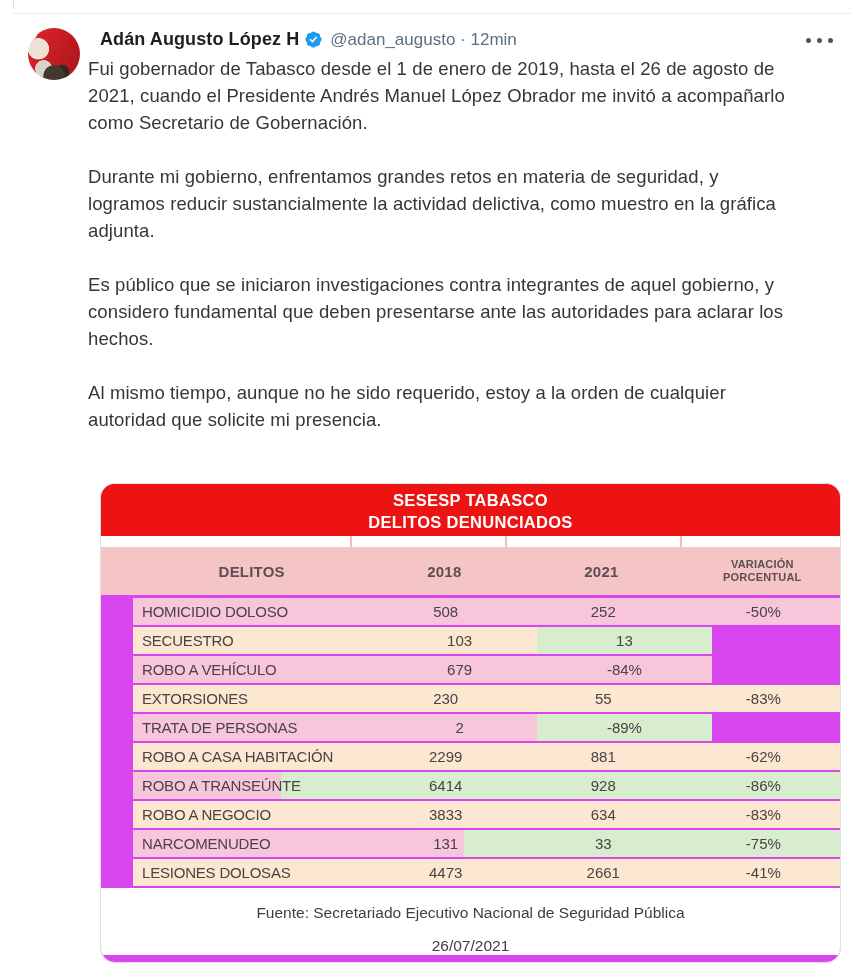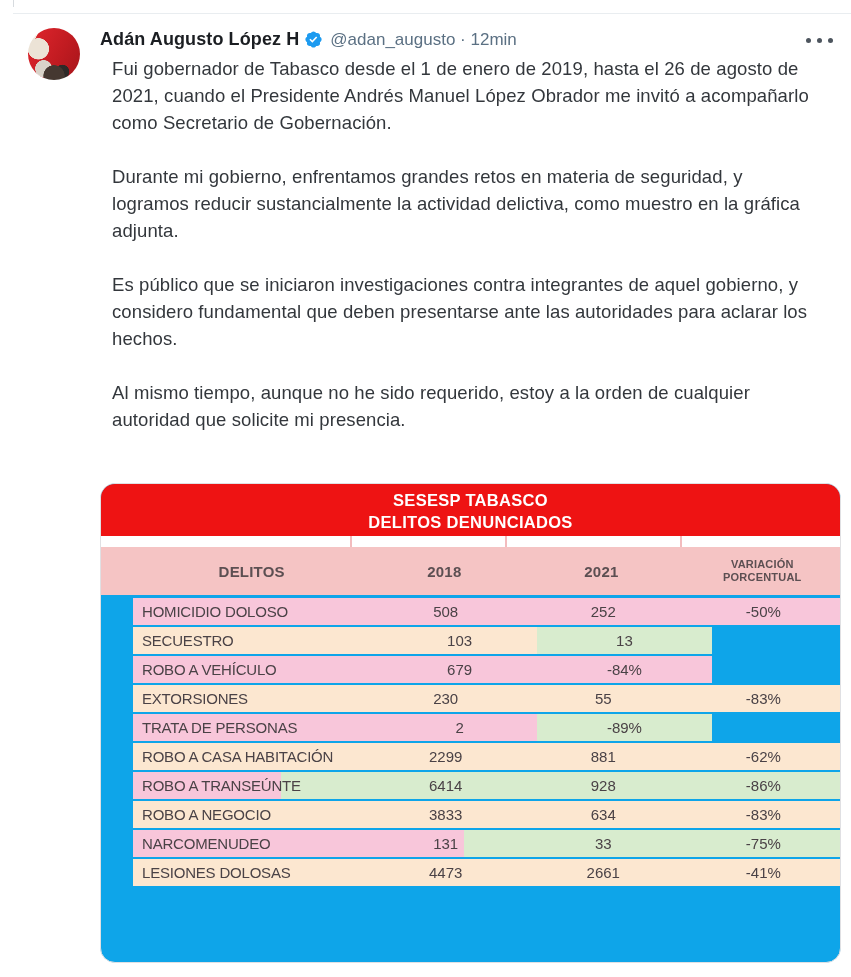--- a/index.html
+++ b/index.html
@@ -22,31 +22,31 @@
       linear-gradient(118deg, #f1e9de 16%, #d8232a 16.5%, #c11b21 58%, #a6151b 100%);
   }
   .name-row{position:absolute;left:100px;top:29px;display:flex;align-items:center;white-space:nowrap;}
   .author{font-size:18px;font-weight:700;color:#1b1e22;letter-spacing:0.1px;}
   .badge{margin-left:5px;margin-right:7px;display:inline-flex;}
   .meta{font-size:17px;color:#5b7083;}
   .more-dots{position:absolute;left:806px;top:38px;display:flex;gap:6px;cursor:pointer;}
   .more-dots i{width:5px;height:5px;border-radius:50%;background:#4d555e;display:block;}
 
   
-  .tweet-text{position:absolute;left:112px;top:55px;width:700px;color:#33373c;
+  .tweet-text{position:absolute;left:88px;top:55px;width:700px;color:#33373c;
     font-size:18.5px;line-height:27px;letter-spacing:0.1px;}
   .tweet-text p{margin:0 0 27px 0;}
 
   
   :root{
     --red:#ee1313; --pink:#f8c6da; --peach:#fce7d0; --green:#d8ecce; --salmon:#f5c4c4;
     --tabletext:#4a4246;
   }
   .card{
-    position:absolute;left:100px;top:483px;width:741px;height:480px;background:#0ea5e9;
+    position:absolute;left:100px;top:483px;width:741px;height:480px;background:#d946ef;
     border:1px solid #e0e0e3;border-radius:15px;overflow:hidden;box-sizing:border-box;
   }
   .banner{height:52px;background:var(--red);color:#fff;text-align:center;
     font-weight:700;font-size:16.5px;line-height:22px;padding-top:5px;box-sizing:border-box;
     letter-spacing:0.3px;}
   .strip{position:relative;height:11px;background:#fff;}
   .strip i{position:absolute;top:0;width:2px;height:11px;background:#f3bcbe;}
   .strip i:nth-child(1){left:33.7%;}
   .strip i:nth-child(2){left:54.7%;}
   .strip i:nth-child(3){left:78.3%;}
@@ -171,14 +171,18 @@
           <div class="cell c-num green">33</div>
           <div class="cell c-num green">-75%</div>
         </div>
         <div class="trow tone-peach">
           <div class="cell c-label">LESIONES DOLOSAS</div>
           <div class="cell c-num">4473</div>
           <div class="cell c-num">2661</div>
           <div class="cell c-num">-41%</div>
         </div>
       </div>
+    <div class="card-footer">
+      <div class="source">Fuente: Secretariado Ejecutivo Nacional de Seguridad Pública</div>
+      <div class="date">26/07/2021</div>
+    </div>
   </div>
 </div>
 
 </body></html>

